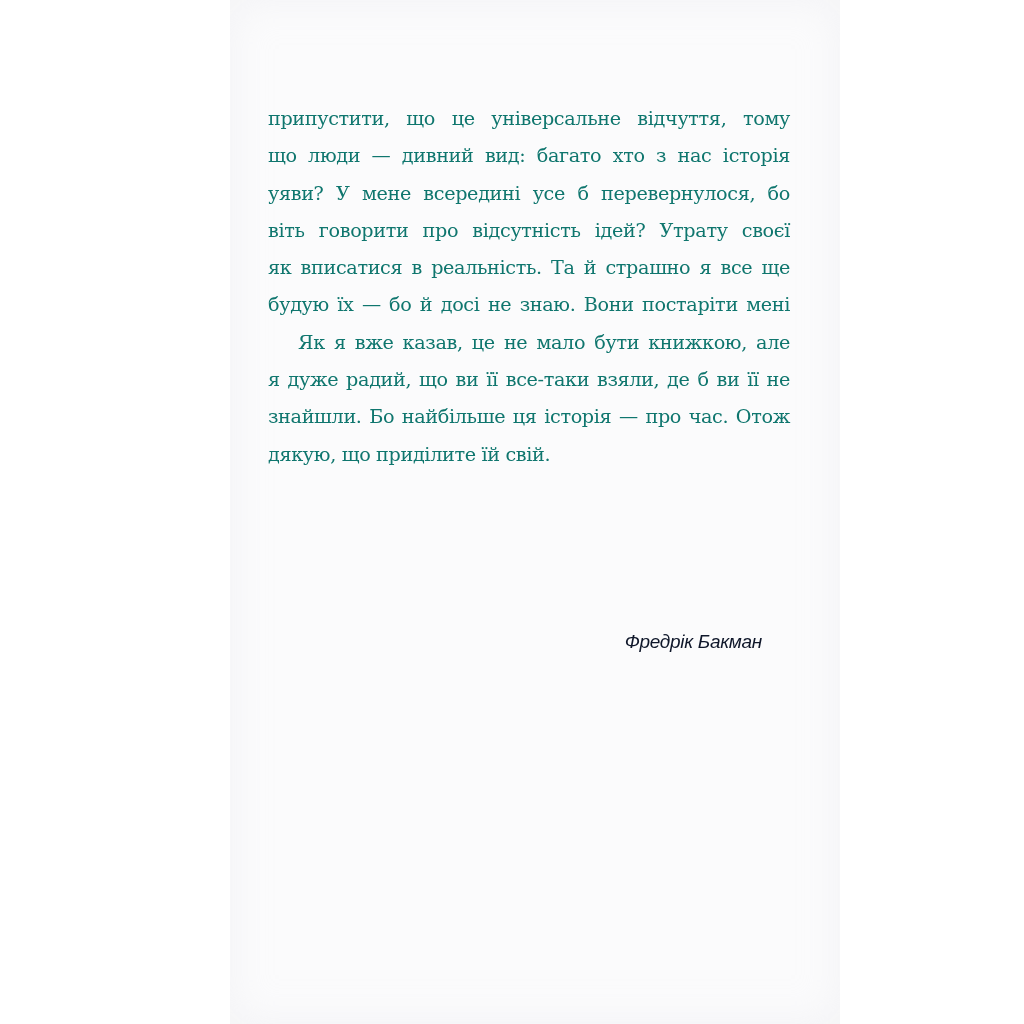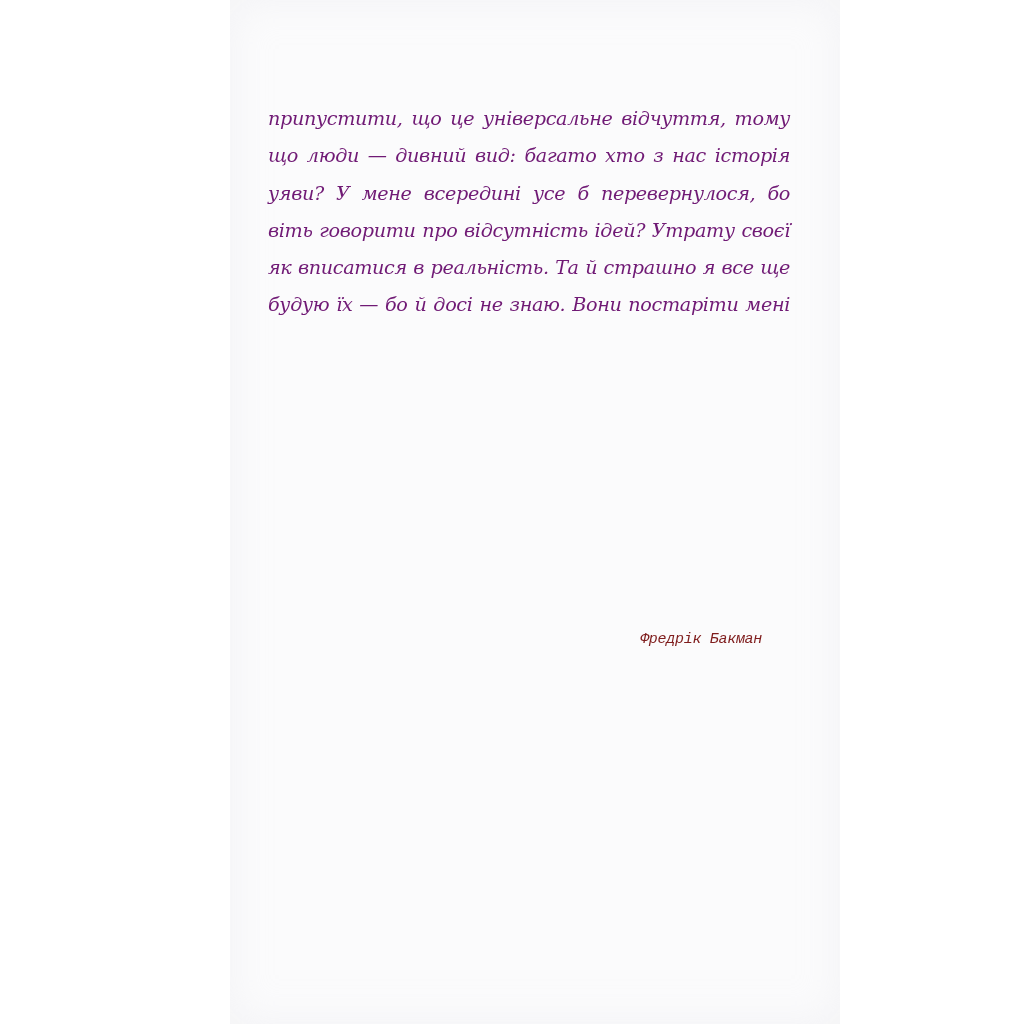--- a/index.html
+++ b/index.html
@@ -20,56 +20,61 @@
       box-shadow: inset 0 0 40px rgba(230,230,236,0.35);
     }
     .text-block {
       position: absolute;
       left: 38px;
       top: 100px;
       width: 522px;
       font-family: "DejaVu Serif", serif;
       font-size: 19.2px;
       line-height: 37.3px;
-      color: #701a75;
+      color: #0f766e;
       letter-spacing: -0.35px;
-      font-style: italic;
     }
     .line {
       display: block;
       white-space: nowrap;
       text-align: justify;
       text-align-last: justify;
       height: 37.3px;
     }
     .line.last {
       text-align-last: left;
     }
     .line.indent {
       padding-left: 30px;
     }
     .signature {
       position: absolute;
       right: 78px;
       top: 631px;
-      font-family: Liberation Mono, monospace;
+      font-family: Liberation Sans, sans-serif;
       font-style: italic;
-      font-size: 15px;
-      color: #7f1d1d;
+      font-size: 19px;
+      color: #0f172a;
       letter-spacing: -0.3px;
     }
   </style>
 </head>
 <body>
 
 <div class="page">
   <div class="text-block">
     <div>
       <span class="line">припустити, що це універсальне відчуття, тому</span>
       <span class="line">що люди — дивний вид: багато хто з нас історія</span>
       <span class="line">уяви? У мене всередині усе б перевернулося, бо</span>
       <span class="line">віть говорити про відсутність ідей? Утрату своєї</span>
       <span class="line">як вписатися в реальність. Та й страшно я все ще</span>
       <span class="line">будую їх — бо й досі не знаю. Вони постаріти мені</span>
     </div>
+    <div>
+      <span class="line indent">Як я вже казав, це не мало бути книжкою, але</span>
+      <span class="line">я дуже радий, що ви її все-таки взяли, де б ви її не</span>
+      <span class="line">знайшли. Бо найбільше ця історія — про час. Отож</span>
+      <span class="line last">дякую, що приділите їй свій.</span>
+    </div>
   </div>
   <div class="signature">Фредрік Бакман</div>
 </div>
 
 </body></html>

